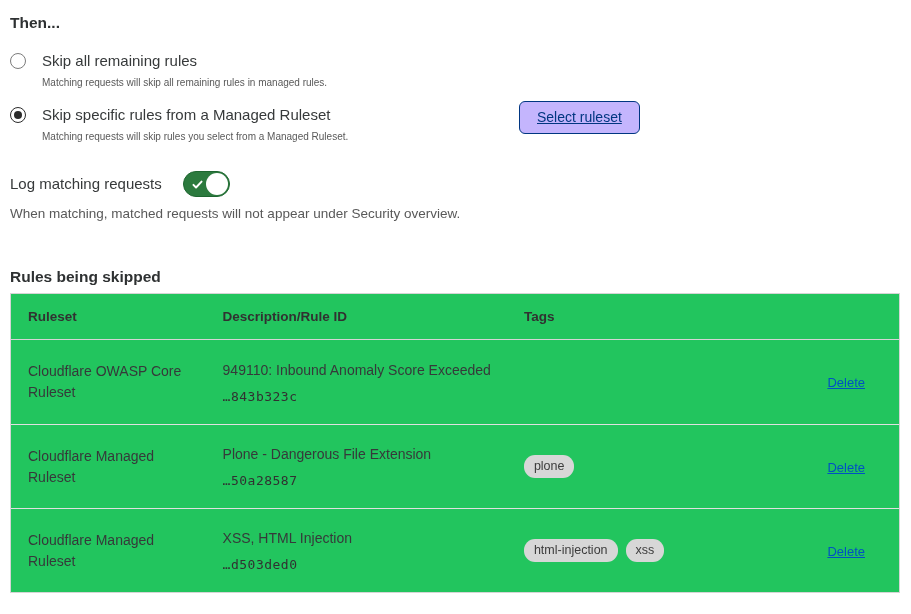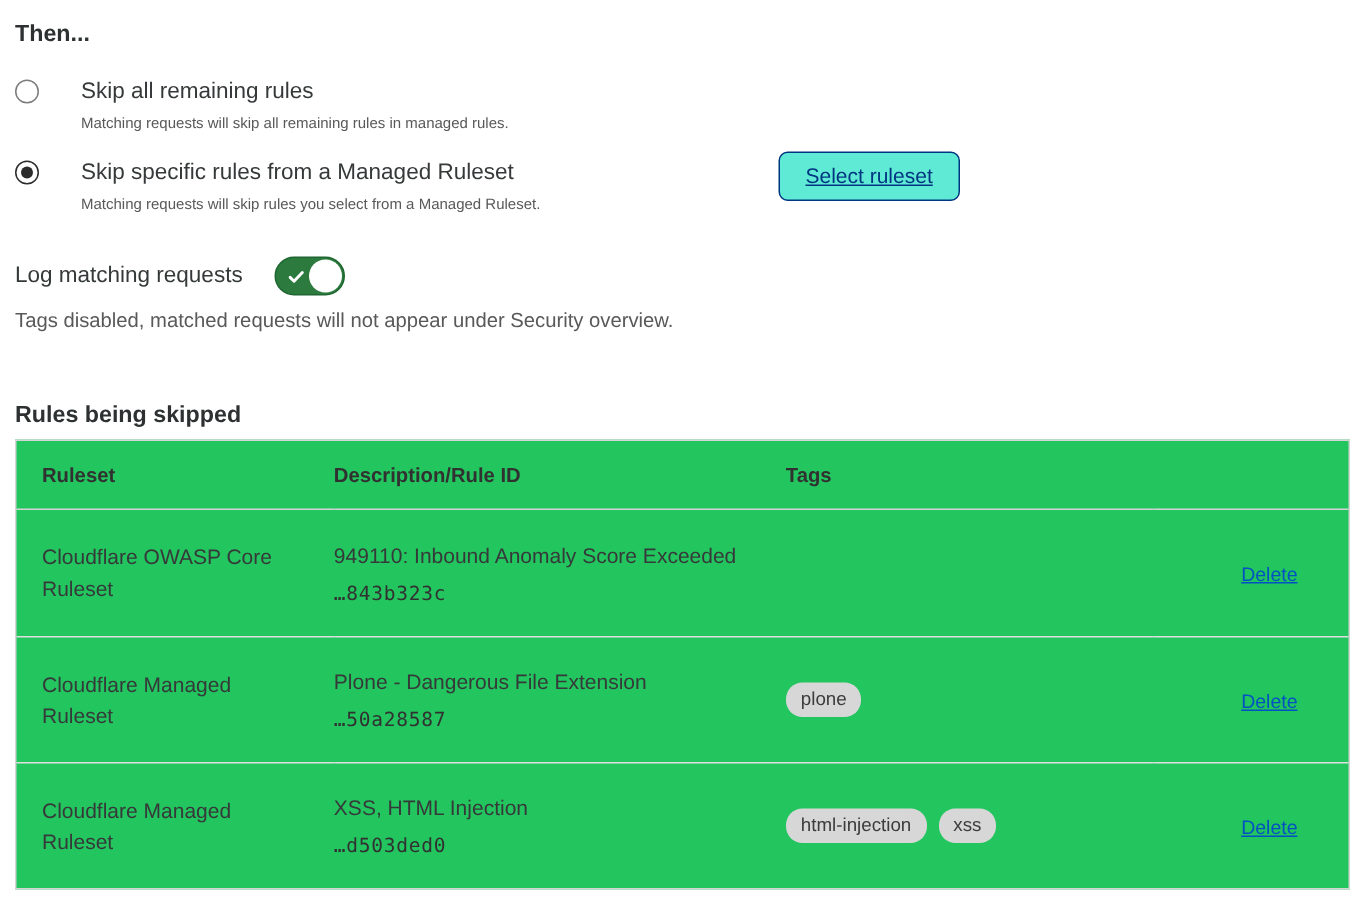--- a/index.html
+++ b/index.html
@@ -10,39 +10,39 @@
     color: #313131;
     overflow: hidden;
   }
   .page { width: 911px; height: 434px; padding: 13px 11px 0 10px; background: #fff; }
 
   .then-title {
     font-size: 15.5px; font-weight: 700; color: #2e3132;
     margin: 0 0 17px 0; line-height: 20px;
   }
 
-  .option { display: flex; gap: 28px; margin-bottom: 11px; position: relative; }
+  .option { display: flex; gap: 16px; margin-bottom: 11px; position: relative; }
   .radio {
     width: 16px; height: 16px; border-radius: 50%;
     border: 1px solid #7c7c7c; background: #fff;
     margin-top: 3px; flex: 0 0 16px;
     display: inline-flex; align-items: center; justify-content: center;
     cursor: pointer;
   }
   .radio.checked { border: 1.5px solid #2b2b2b; }
   .radio.checked::after {
     content: ""; width: 8px; height: 8px; border-radius: 50%;
     background: #2b2b2b;
   }
   .option-label { font-size: 15px; line-height: 22px; color: #36393a; cursor: pointer; }
   .option-desc { font-size: 10px; line-height: 20px; color: #595959; margin-top: 1px; }
 
   .select-ruleset-btn {
     position: absolute; left: 509px; top: -3px;
-    background: #5eead4; border: 1px solid #003681; border-radius: 6px;
+    background: #c4b5fd; border: 1px solid #003681; border-radius: 6px;
     color: #003681; font-size: 14px; font-family: "Liberation Sans", sans-serif;
     padding: 7px 17px 8px; cursor: pointer;
   }
   .select-ruleset-btn span { text-decoration: underline; }
 
   .log-row { display: flex; align-items: center; gap: 21px; margin-top: 24px; }
   .log-label { font-size: 15px; color: #36393a; line-height: 26px; }
   .toggle {
     position: relative; width: 47px; height: 26px; border-radius: 14px;
     background: #2c7a3e; border: 1px solid #1e6630; cursor: pointer; flex: 0 0 47px;
@@ -118,21 +118,21 @@
 
   <div class="log-row">
     <span class="log-label">Log matching requests</span>
     <span class="toggle">
       <svg class="check" width="13" height="13" viewBox="0 0 16 16">
           <path d="M3 8.5l3.2 3.2L13 4.5" stroke="#ffffff" stroke-width="2.4" fill="none" stroke-linecap="round" stroke-linejoin="round"></path>
         </svg>
       <span class="knob"></span>
     </span>
   </div>
-  <div class="log-desc">Tags disabled, matched requests will not appear under Security overview.</div>
+  <div class="log-desc">When matching, matched requests will not appear under Security overview.</div>
 
   <div class="table-title">Rules being skipped</div>
 
   <table class="rules">
     <colgroup>
       <col class="col-ruleset">
         <col class="col-desc">
         <col class="col-tags">
         <col class="col-action">
     </colgroup>

